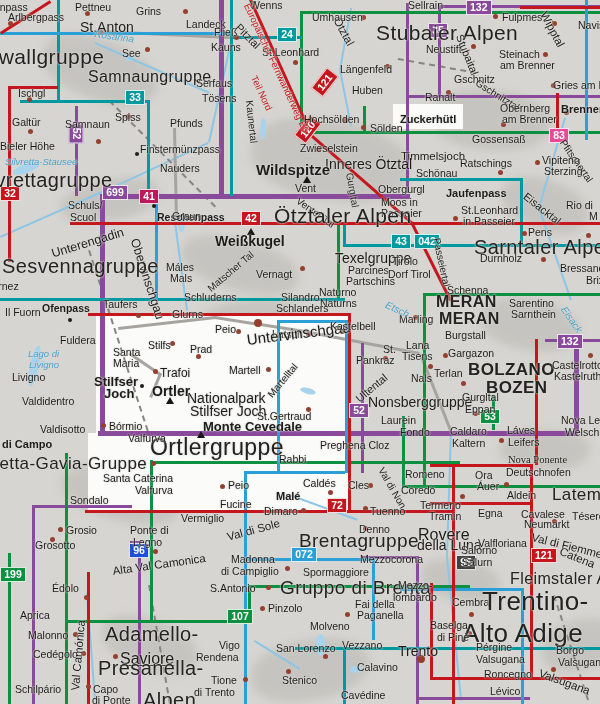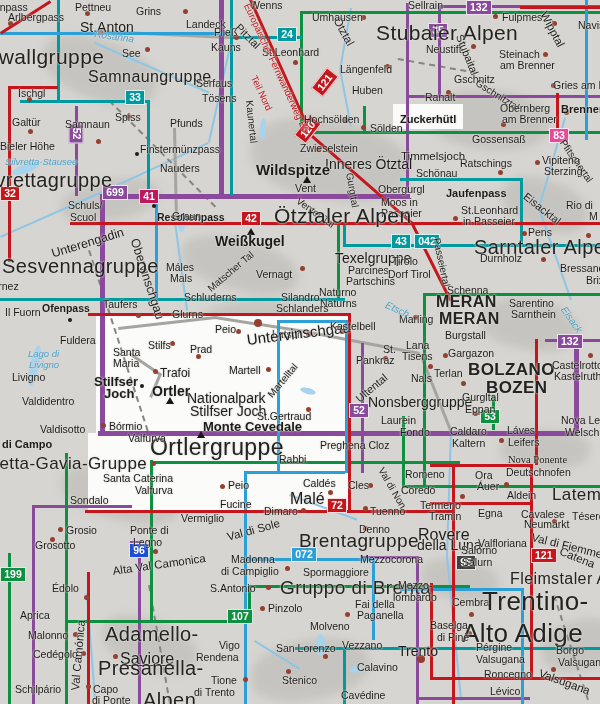--- a/index.html
+++ b/index.html
@@ -442,21 +442,21 @@
     <div class="lab" style="left: 282px; top: 675px; font-size: 10.5px; color: rgb(28, 28, 26);">Stenico</div>
     <div class="lab" style="left: 341px; top: 690px; font-size: 10.5px; color: rgb(28, 28, 26);">Cavédine</div>
     <div class="lab" style="left: 303px; top: 567px; font-size: 10.5px; color: rgb(28, 28, 26);">Spormaggiore</div>
     <div class="lab" style="left: 231px; top: 554px; font-size: 10.5px; color: rgb(28, 28, 26);">Madonna</div>
     <div class="lab" style="left: 221px; top: 566px; font-size: 10.5px; color: rgb(28, 28, 26);">di Campiglio</div>
     <div class="lab" style="left: 226px; top: 532px; font-size: 11.5px; transform: rotate(-15deg); color: rgb(28, 28, 26);">Val di Sole</div>
     <div class="lab" style="left: 264px; top: 506px; font-size: 10.5px; color: rgb(28, 28, 26);">Dimaro</div>
     <div class="lab" style="left: 220px; top: 499px; font-size: 10.5px; color: rgb(28, 28, 26);">Fucine</div>
     <div class="lab" style="left: 228px; top: 480px; font-size: 10.5px; color: rgb(28, 28, 26);">Peio</div>
     <div class="lab" style="left: 303px; top: 478px; font-size: 10.5px; color: rgb(28, 28, 26);">Caldés</div>
-    <div class="lab" style="left: 290px; top: 491px; font-size: 16px; color: rgb(28, 28, 26);">Malé</div>
+    <div class="lab" style="left: 276px; top: 491px; font-size: 11px; color: rgb(28, 28, 26); font-weight: bold;">Malé</div>
     <div class="lab" style="left: 348px; top: 480px; font-size: 10.5px; color: rgb(28, 28, 26);">Cles</div>
     <div class="lab" style="left: 370px; top: 506px; font-size: 10.5px; color: rgb(28, 28, 26);">Tuenno</div>
     <div class="lab" style="left: 359px; top: 524px; font-size: 10.5px; color: rgb(28, 28, 26);">Denno</div>
     <div class="lab" style="left: 299px; top: 531px; font-size: 19px; letter-spacing: 0.4px; color: rgb(35, 35, 33);">Brentagruppe</div>
     <div class="lab" style="left: 360px; top: 554px; font-size: 10.5px; color: rgb(28, 28, 26);">Mezzocorona</div>
     <div class="lab" style="left: 398px; top: 580px; font-size: 10.5px; color: rgb(28, 28, 26);">Mezzo-</div>
     <div class="lab" style="left: 393px; top: 592px; font-size: 10.5px; color: rgb(28, 28, 26);">lombardo</div>
     <div class="lab" style="left: 385px; top: 466px; font-size: 10px; transform: rotate(60deg); color: rgb(28, 28, 26);">Val di Non</div>
     <div class="lab" style="left: 279px; top: 454px; font-size: 10.5px; color: rgb(28, 28, 26);">Rabbi</div>
     <div class="lab" style="left: 320px; top: 440px; font-size: 10.5px; color: rgb(28, 28, 26);">Preghena Cloz</div>

